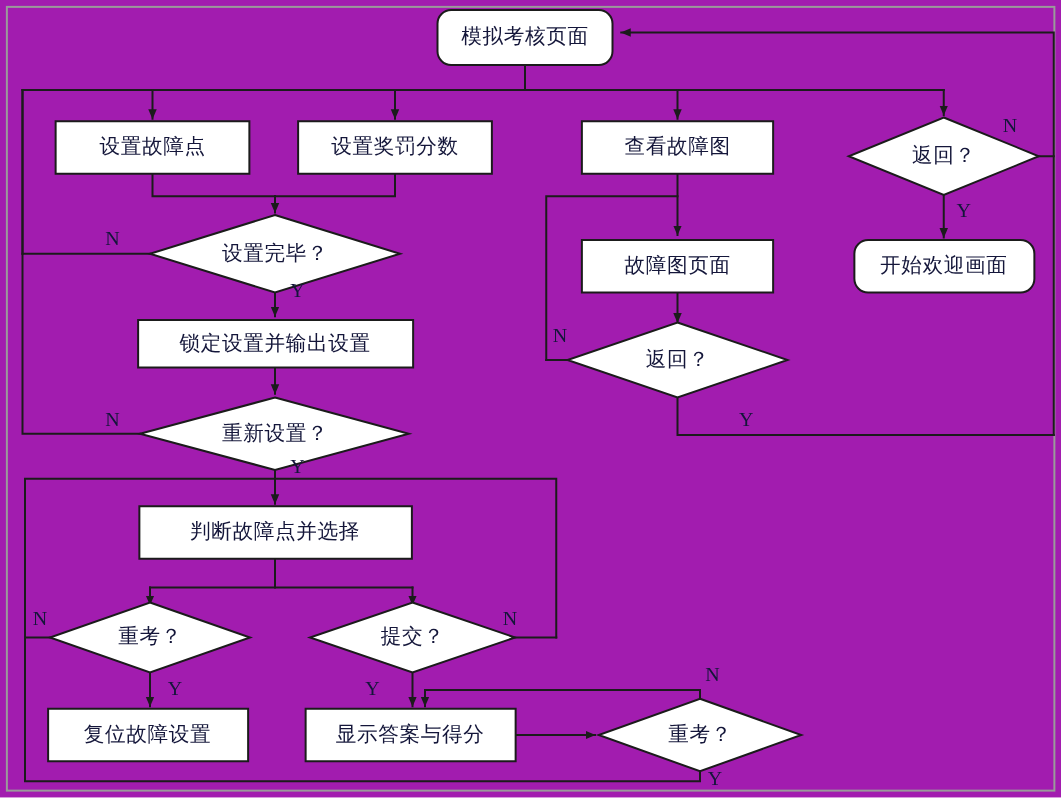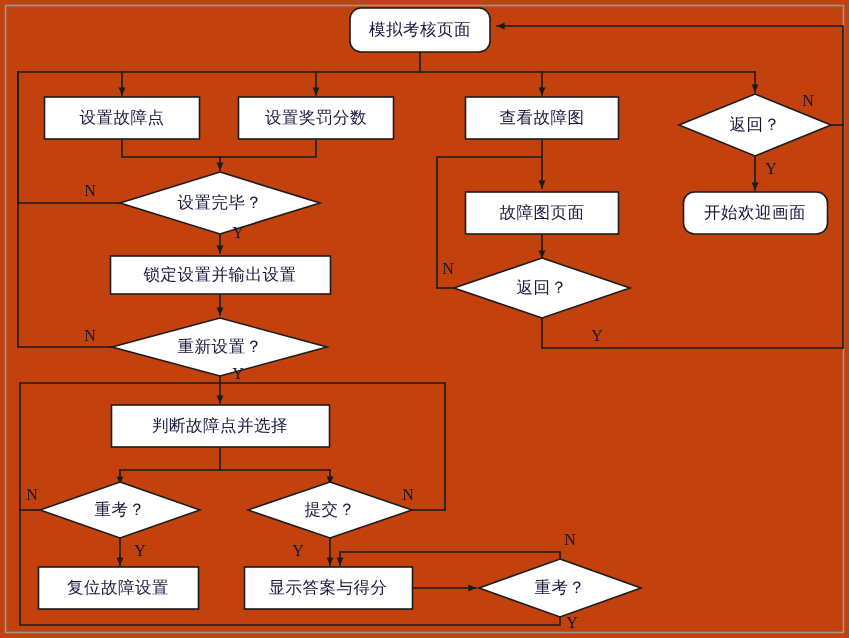--- a/index.html
+++ b/index.html
@@ -1,20 +1,20 @@
 <!DOCTYPE html>
 <html><head>
 <meta charset="utf-8">
 <style>
   html,body{margin:0;padding:0;background:#ffffff;}
   body{
     font-family:"Liberation Serif","DejaVu Serif",serif;
     width:849px;height:638px;overflow:hidden;
   }
-  #flow-root{position:relative;width:849px;height:638px;background:#c2410c;}
+  #flow-root{position:relative;width:849px;height:638px;background:#a21caf;}
   svg#flow-svg{position:absolute;left:0;top:0;width:849px;height:638px;display:block;}
   .shape-stroke{stroke:#1b1b1b;stroke-width:1.6;fill:#ffffff;}
   .conn{stroke:#1b1b1b;stroke-width:1.6;fill:none;stroke-linecap:square;stroke-linejoin:miter;}
   .frame{stroke:#9a9a9a;stroke-width:1.6;fill:none;}
   .node-text{
     font-family:"Liberation Serif","DejaVu Serif",serif;
     font-size:16.5px;fill:#14163a;
     text-anchor:middle;dominant-baseline:middle;
     letter-spacing:0.5px;
   }

